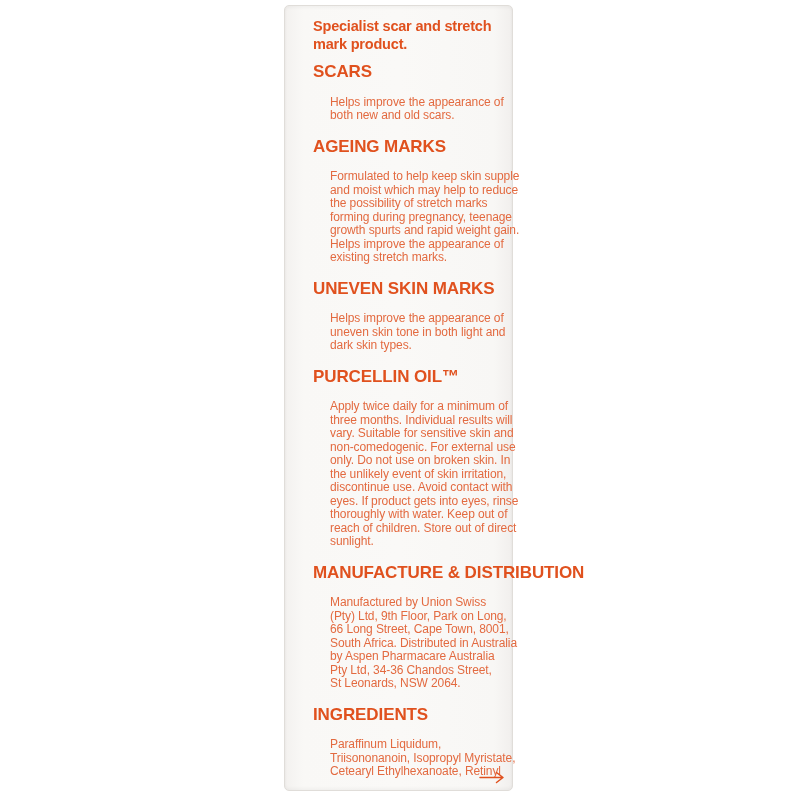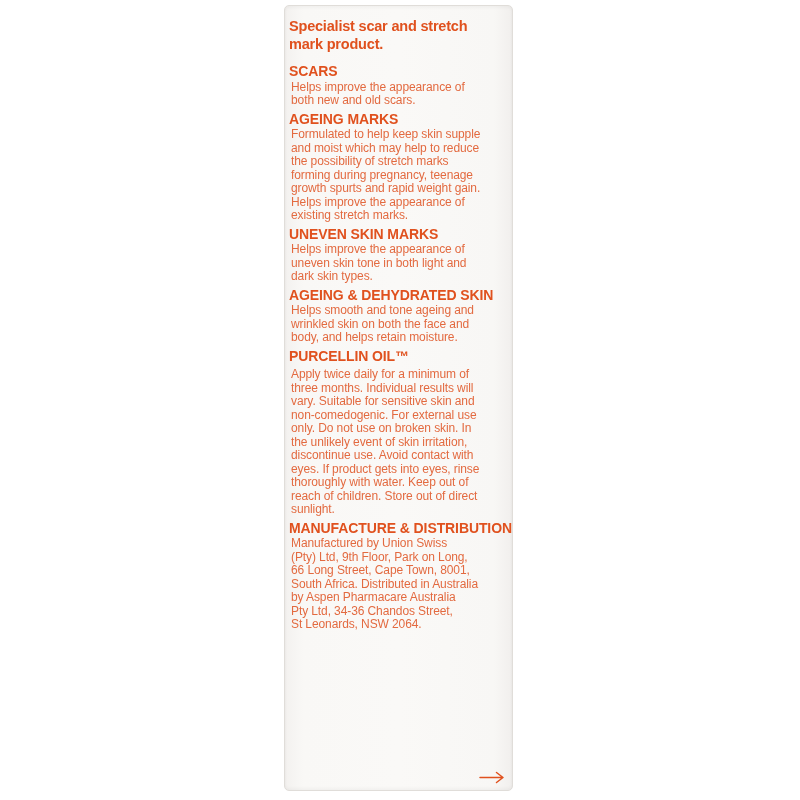--- a/index.html
+++ b/index.html
@@ -21,47 +21,47 @@
     width: 229px;
     height: 786px;
     background: linear-gradient(90deg, #f3f1ef 0%, #f9f8f6 8%, #faf9f7 50%, #f8f7f5 92%, #f1efed 100%);
     border: 1px solid #e0ddd9;
     border-radius: 5px;
     box-sizing: border-box;
     box-shadow: inset 0 2px 3px rgba(0,0,0,0.035), inset 0 -2px 3px rgba(0,0,0,0.035);
   }
   .content {
     position: absolute;
-    left: 4px;
+    left: 28px;
     top: 11px;
     right: 6px;
   }
   .title {
     margin: 0 0 12px 0;
     font-size: 14.5px;
     line-height: 18px;
     font-weight: bold;
     letter-spacing: -0.2px;
     color: #e0511e;
     white-space: pre;
   }
   .sec {
     margin: 0 0 5px 0;
   }
   .sec-h {
     margin: 0;
-    font-size: 14px;
+    font-size: 17px;
     line-height: 13.5px;
     font-weight: bold;
     letter-spacing: -0.1px;
     color: #e0511e;
     white-space: pre;
   }
   .sec-b {
-    margin: 2px;
+    margin: 17px;
     font-size: 12px;
     line-height: 13.5px;
     font-weight: normal;
     letter-spacing: -0.1px;
     color: #e36a40;
     white-space: pre;
   }
   .next-arrow {
     position: absolute;
     right: 7px;
@@ -96,26 +96,20 @@
 existing stretch marks.</p>
     </section>
 
     <section class="sec">
       <h2 class="sec-h">UNEVEN SKIN MARKS</h2>
       <p class="sec-b">Helps improve the appearance of
 uneven skin tone in both light and
 dark skin types.</p>
     </section>
 
-    <section class="sec">
-      <h2 class="sec-h">AGEING &amp; DEHYDRATED SKIN</h2>
-      <p class="sec-b">Helps smooth and tone ageing and
-wrinkled skin on both the face and
-body, and helps retain moisture.</p>
-    </section>
 
     <section class="sec">
       <h2 class="sec-h">PURCELLIN OIL™</h2>
     </section>
 
     <section class="sec">
       <p class="sec-b">Apply twice daily for a minimum of
 three months. Individual results will
 vary. Suitable for sensitive skin and
 non-comedogenic. For external use
@@ -132,19 +126,25 @@
       <h2 class="sec-h">MANUFACTURE &amp; DISTRIBUTION</h2>
       <p class="sec-b">Manufactured by Union Swiss
 (Pty) Ltd, 9th Floor, Park on Long,
 66 Long Street, Cape Town, 8001,
 South Africa. Distributed in Australia
 by Aspen Pharmacare Australia
 Pty Ltd, 34-36 Chandos Street,
 St Leonards, NSW 2064.</p>
     </section>
 
+    <section class="sec">
+      <h2 class="sec-h">INGREDIENTS</h2>
+      <p class="sec-b">Paraffinum Liquidum,
+Triisononanoin, Isopropyl Myristate,
+Cetearyl Ethylhexanoate, Retinyl</p>
+    </section>
 
   </div>
 
   <svg class="next-arrow" viewBox="0 0 26 13" xmlns="http://www.w3.org/2000/svg" aria-hidden="true">
     <path d="M1 6.5 H23 M17.5 1.5 L24 6.5 L17.5 11.5" stroke="#e0511e" stroke-width="1.5" fill="none" stroke-linecap="round" stroke-linejoin="round"></path>
   </svg>
 </div>
 
 </body></html>

